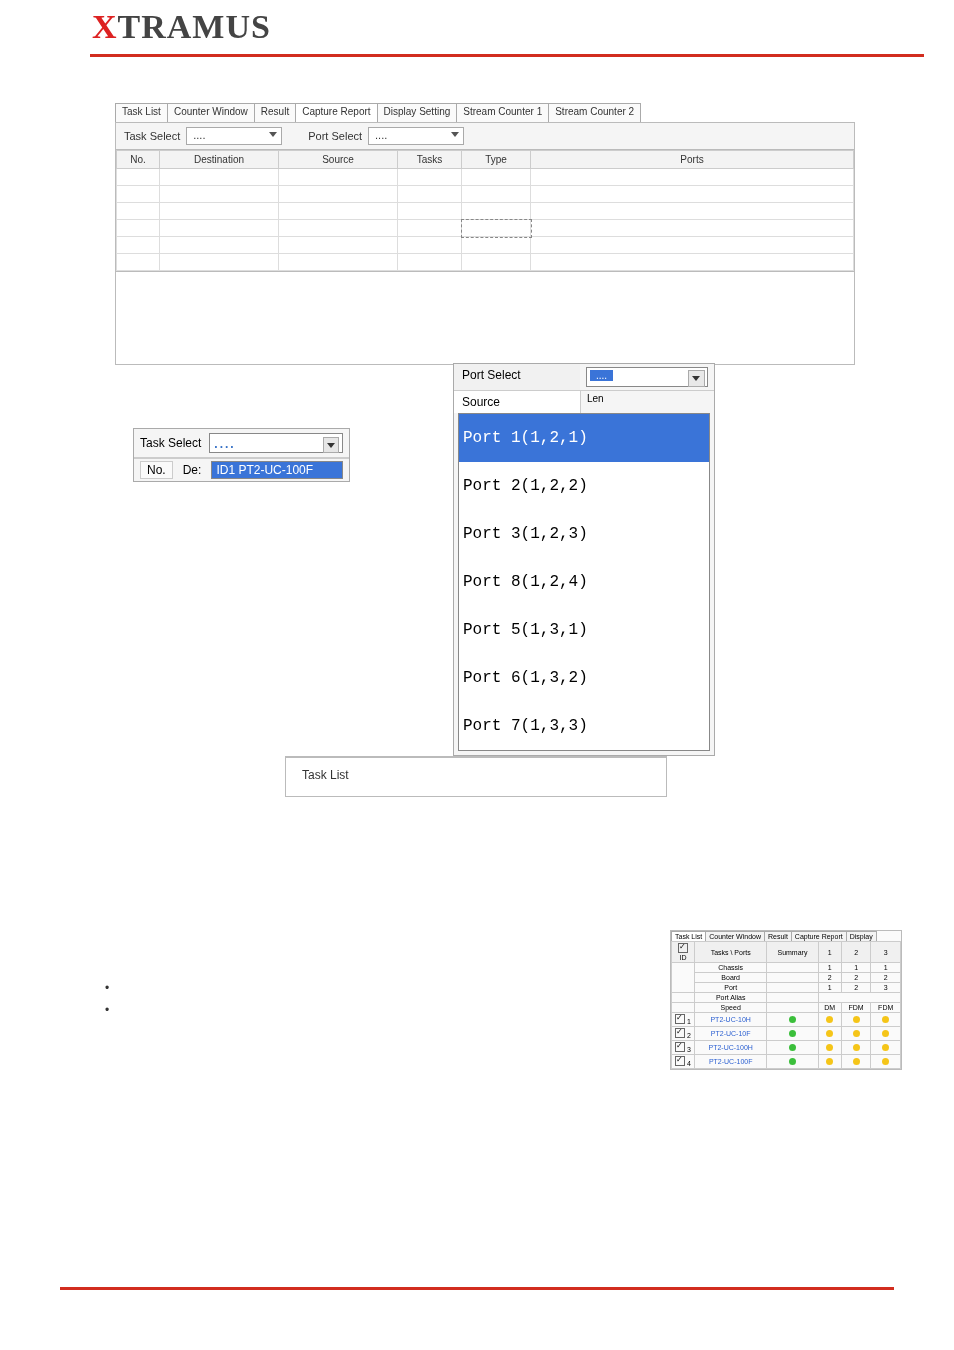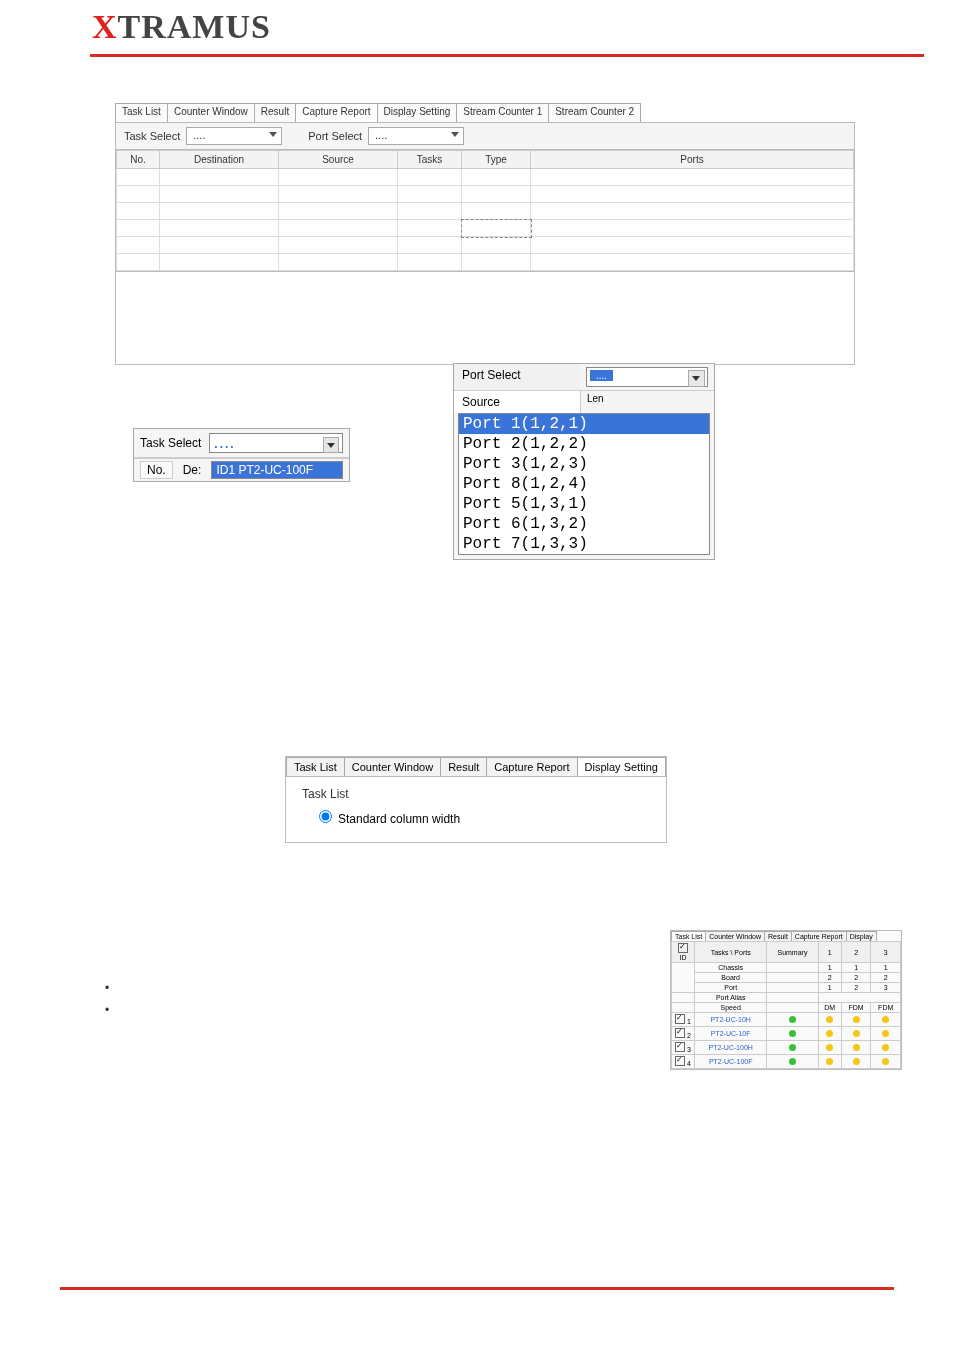--- a/index.html
+++ b/index.html
@@ -47,21 +47,21 @@
   .dd2 .hdr .a{flex:0 0 110px;padding:4px 8px;background:#f1f1f1}
   .dd2 .hdr .b{flex:1;padding:3px 6px}
   .dd2 .hdr .b .psel{border:1px solid #888;background:#fff;height:18px;position:relative}
   .dd2 .hdr .b .psel .pd{position:absolute;left:3px;top:2px;background:#3a74d8;color:#fff;font-size:10px;padding:0 6px}
   .dd2 .hdr .b .psel .pcaret{position:absolute;right:2px;top:2px;width:15px;height:15px;background:#e8e8e8;border:1px solid #aaa}
   .dd2 .hdr .b .psel .pcaret:after{content:'';position:absolute;left:3px;top:5px;border-left:4px solid transparent;border-right:4px solid transparent;border-top:5px solid #333}
   .dd2 .row2{display:flex;font-size:12px}
   .dd2 .row2 .c1{flex:0 0 110px;padding:4px 8px;background:#fff;border-right:1px solid #ccc}
   .dd2 .row2 .c2{flex:1;font-size:10px}
   .dd2 .plist{border:1px solid #888;background:#fff;margin:0 4px 4px 4px}
-  .dd2 .plist .opt{padding:1px 4px;font-family:'Courier New',monospace}
+  .dd2 .plist .opt{padding:15px 4px;font-family:'Courier New',monospace}
   .dd2 .plist .opt.hl{background:#3a74d8;color:#fff}
   
   .cap{position:absolute;left:90px;top:646px;font-size:16px;color:#111}
   
   .panelC{position:absolute;left:285px;top:756px;width:380px;border:1px solid #bbb;background:#fafafa;font-size:12px}
   .panelC .tabsC span{display:inline-block;border:1px solid #aaa;border-bottom:none;padding:3px 7px;background:#f3f3f3;margin-right:-1px;font-size:11px}
   .panelC .tabsC span.active{background:#fff}
   .panelC .body{background:#fff;padding:10px 16px 14px;border-top:1px solid #bbb}
   .panelC .grp{color:#333}
   .panelC label{display:block;margin:6px 0 2px 12px;font-size:12px}
@@ -210,26 +210,22 @@
       <div class="opt">Port 8(1,2,4)</div>
       <div class="opt">Port 5(1,3,1)</div>
       <div class="opt">Port 6(1,3,2)</div>
       <div class="opt">Port 7(1,3,3)</div>
     </div>
   </div>
 </div>
 
 
 <div class="panelC">
-  <div class="tabsC">
-    <span>Task List</span><span>Counter Window</span><span>Result</span><span>Capture Report</span><span class="active">Display Setting</span>
-  </div>
   <div class="body">
     <div class="grp">Task List</div>
-    <label><input type="radio" checked="" style=""><span>Standard column width</span></label>
   </div>
 </div>
 
 <div class="mini">
   <div class="mtabs">
     <span class="active">Task List</span><span>Counter Window</span><span>Result</span><span>Capture Report</span><span>Display</span>
   </div>
   <table>
     <tbody>
           <tr>

